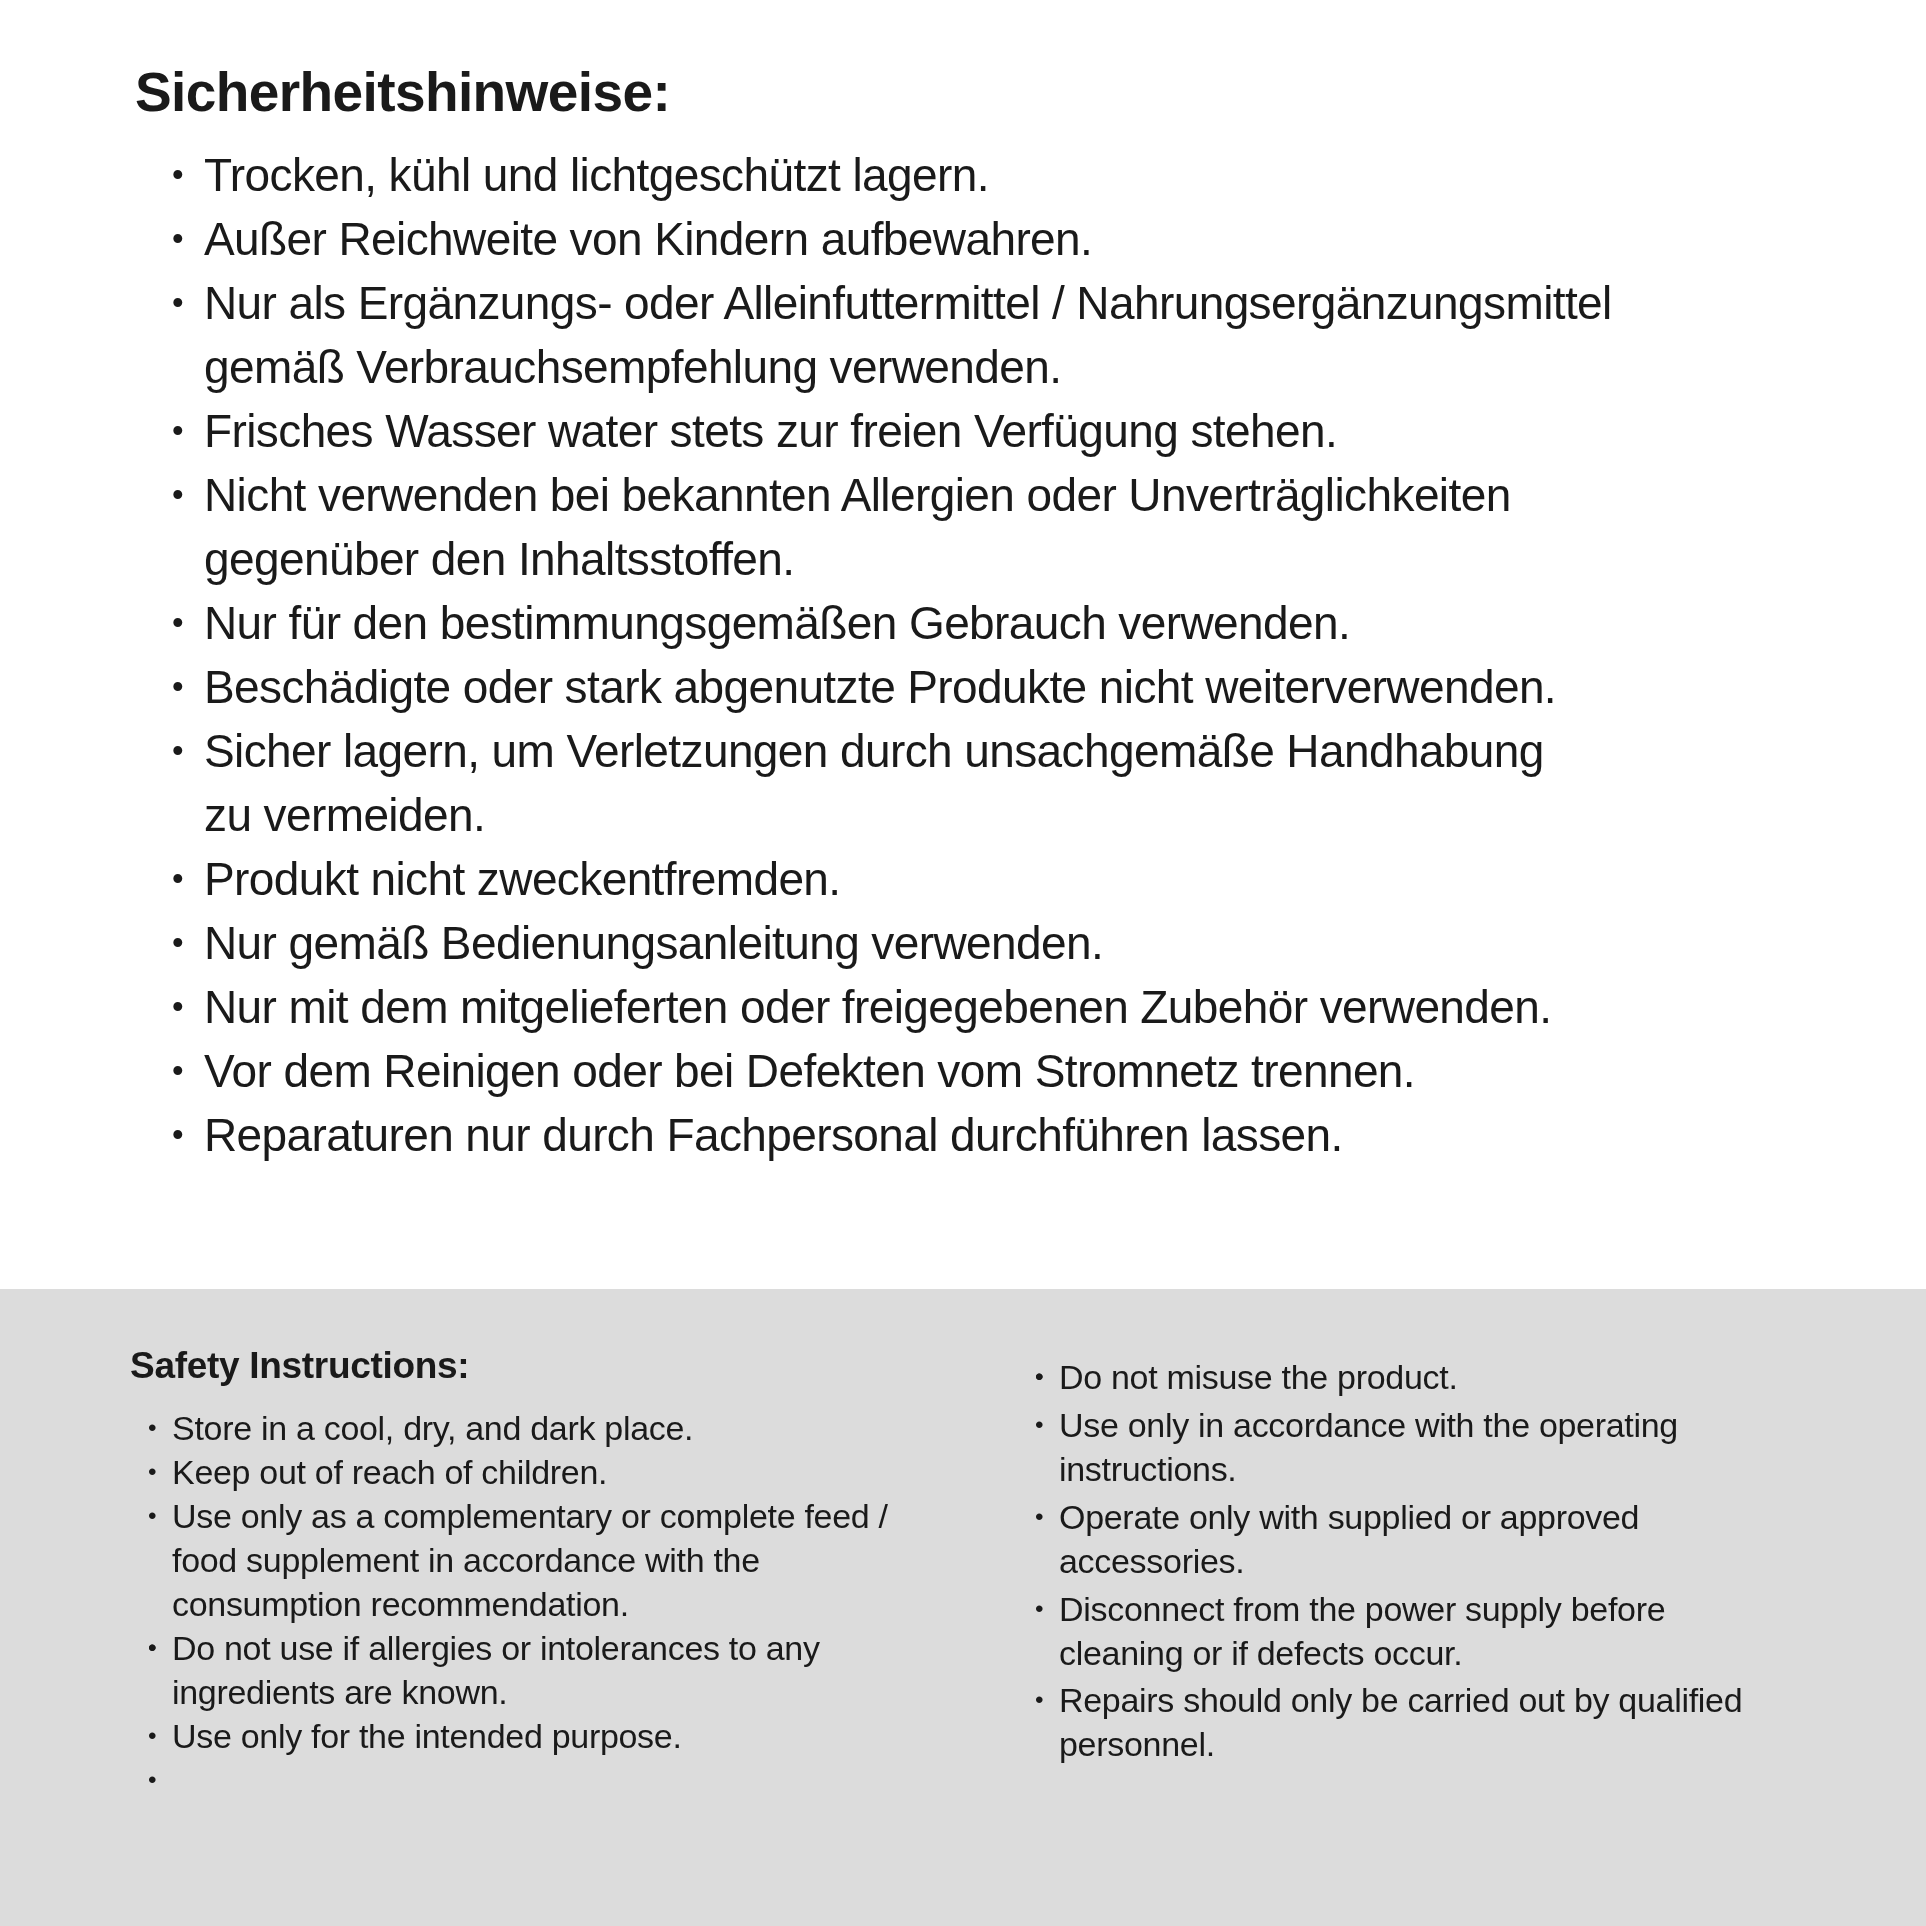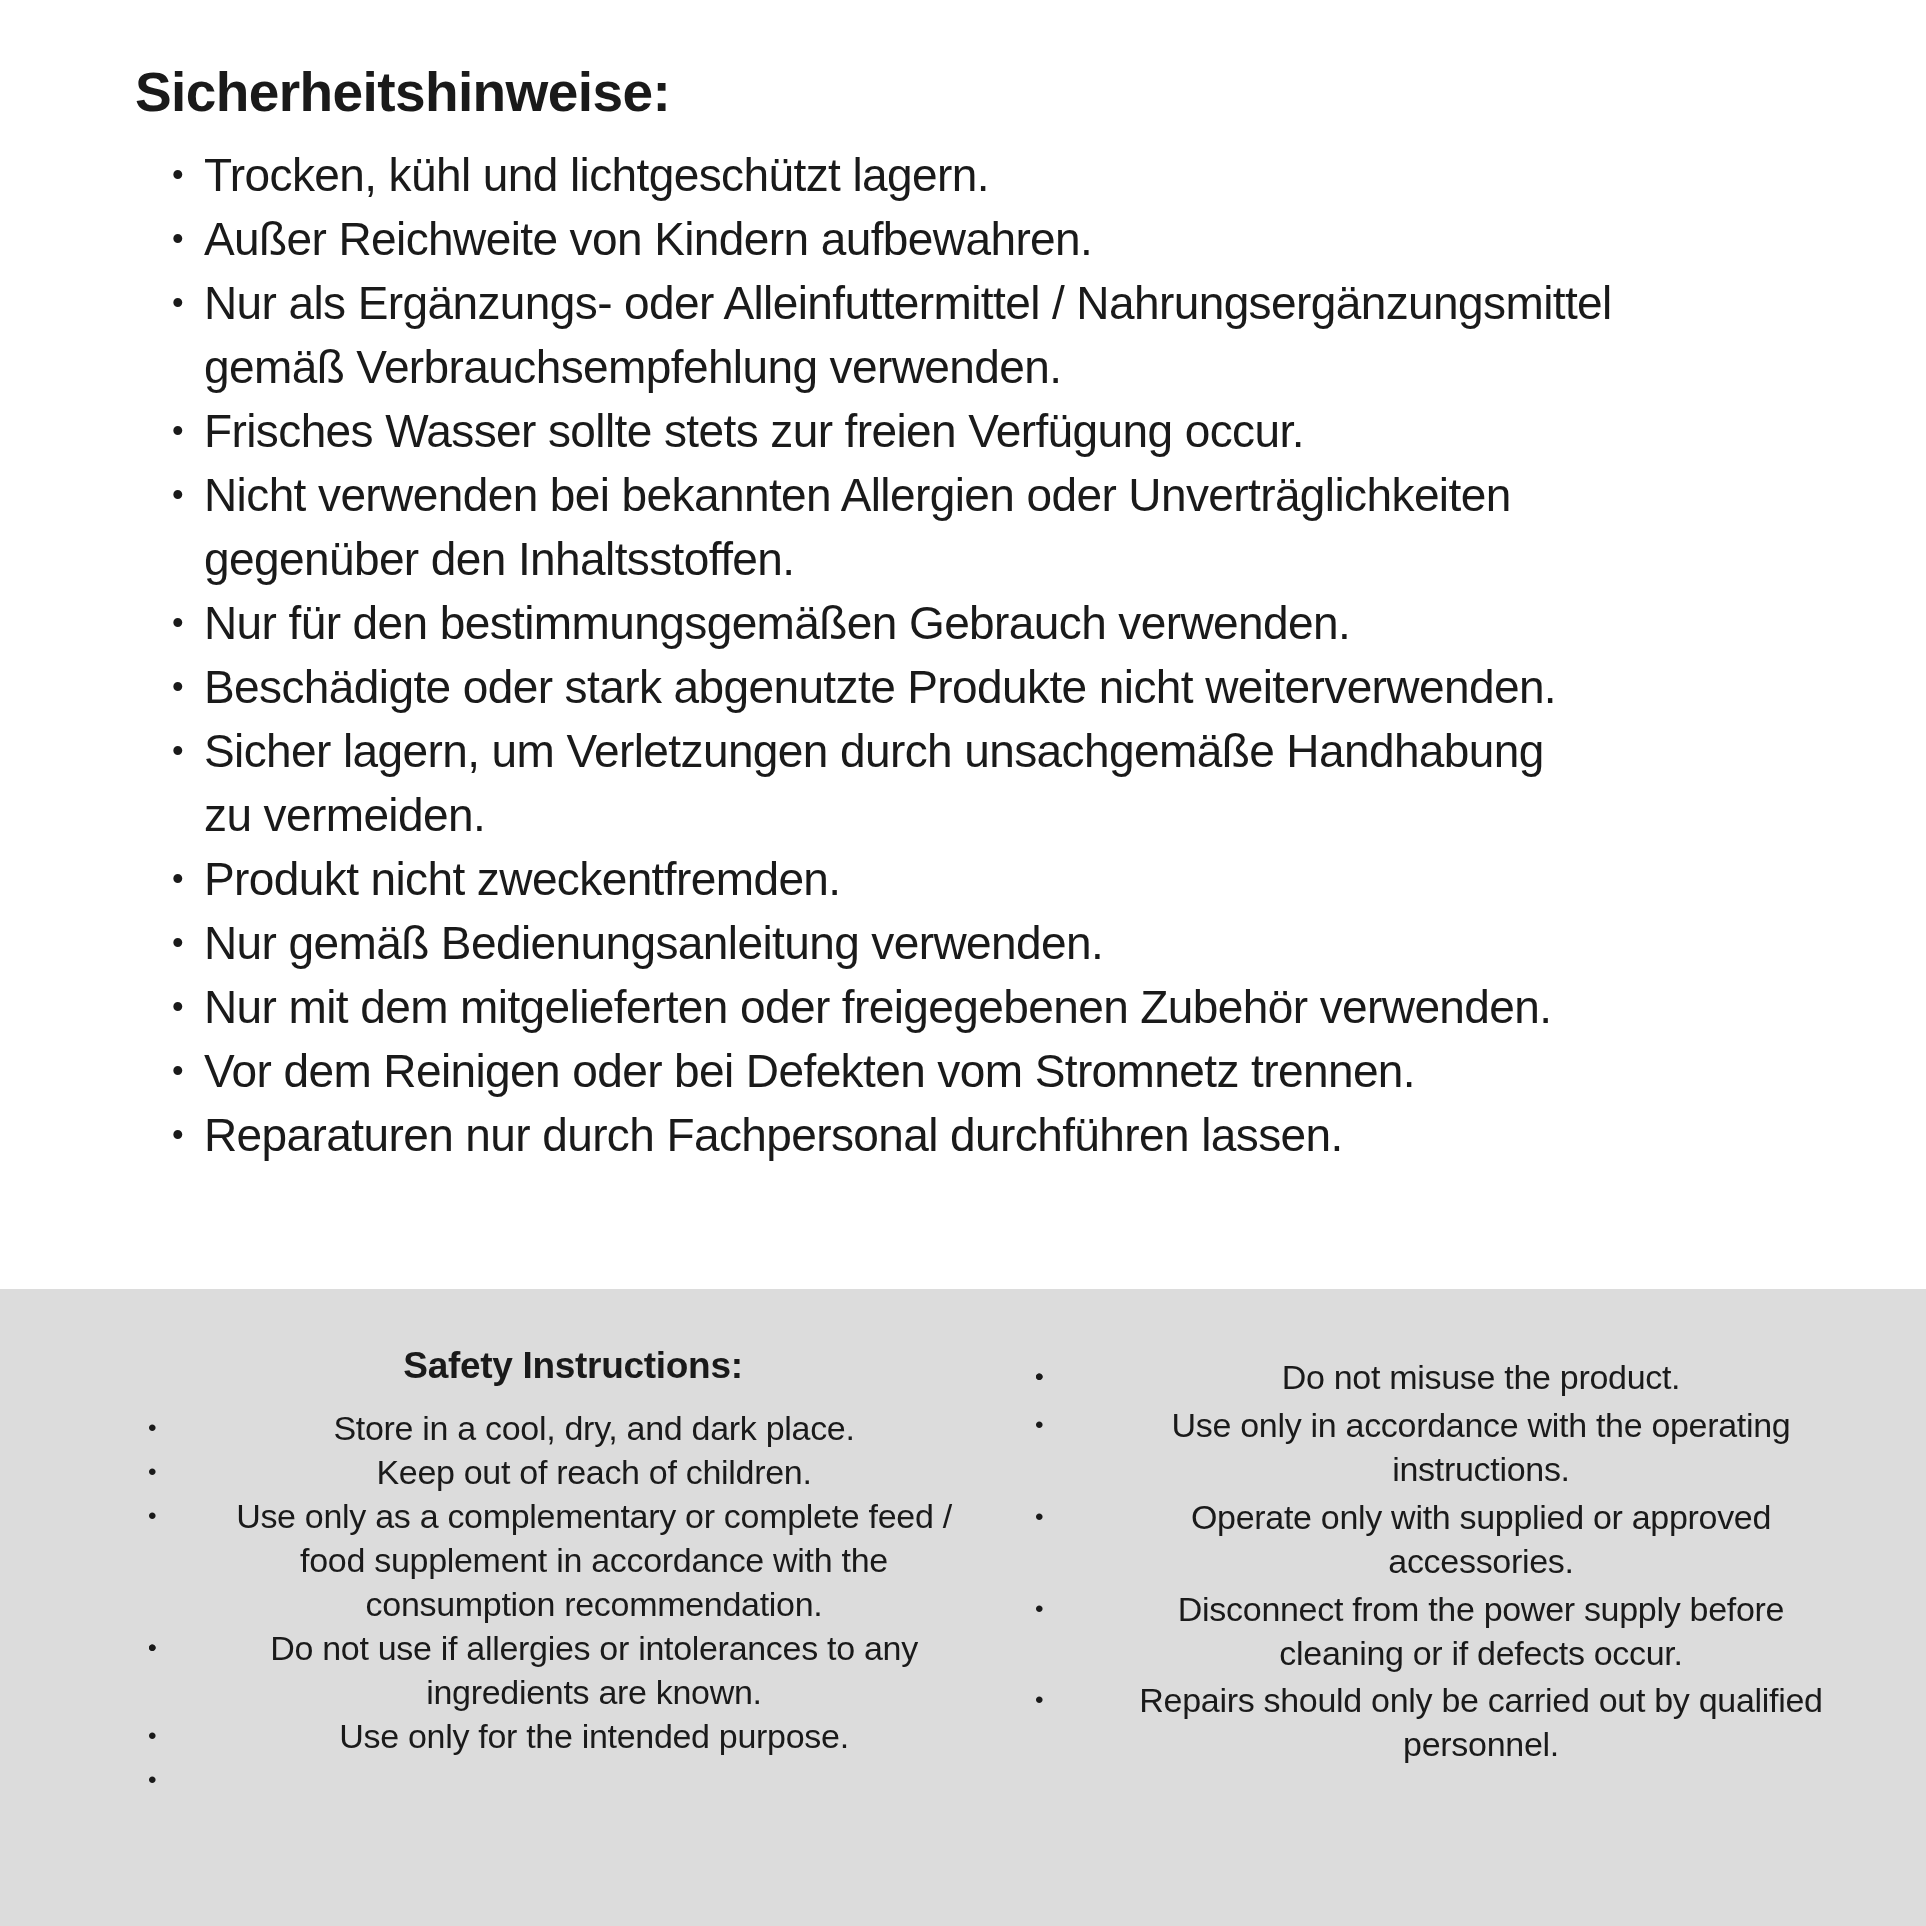--- a/index.html
+++ b/index.html
@@ -35,21 +35,21 @@
     position: absolute; left: 37px; top: 0;
     font-size: 0.72em; line-height: inherit;
   }
 
   
   .en {
     position: absolute; left: 0; top: 1289px;
     width: 1926px; height: 637px;
     background: var(--panel-background, #dcdcdc);
   }
-  .en .col { position: absolute; text-align: center; }
+  .en .col { position: absolute; }
   .col-left  { left: 130px;  top: 56px; width: 886px; }
   .col-right { left: 1017px; top: 62px; width: 886px; }
   .en h2 {
     margin: 0;
     font-size: 37px; line-height: 42px;
     font-weight: 700; letter-spacing: -0.3px;
   }
   .en ul {
     list-style: none;
     margin: 19px 0 0 0; padding: 0;
@@ -87,21 +87,21 @@
         </li>
 
         <li>
           <span class="bullet">•</span>
           <span class="txt">Nur als Ergänzungs- oder Alleinfuttermittel / Nahrungsergänzungsmittel
 gemäß Verbrauchsempfehlung verwenden.</span>
         </li>
 
         <li>
           <span class="bullet">•</span>
-          <span class="txt">Frisches Wasser sollte stets zur freien Verfügung occur.</span>
+          <span class="txt">Frisches Wasser water stets zur freien Verfügung stehen.</span>
         </li>
 
         <li>
           <span class="bullet">•</span>
           <span class="txt">Nicht verwenden bei bekannten Allergien oder Unverträglichkeiten
 gegenüber den Inhaltsstoffen.</span>
         </li>
 
         <li>
           <span class="bullet">•</span>

